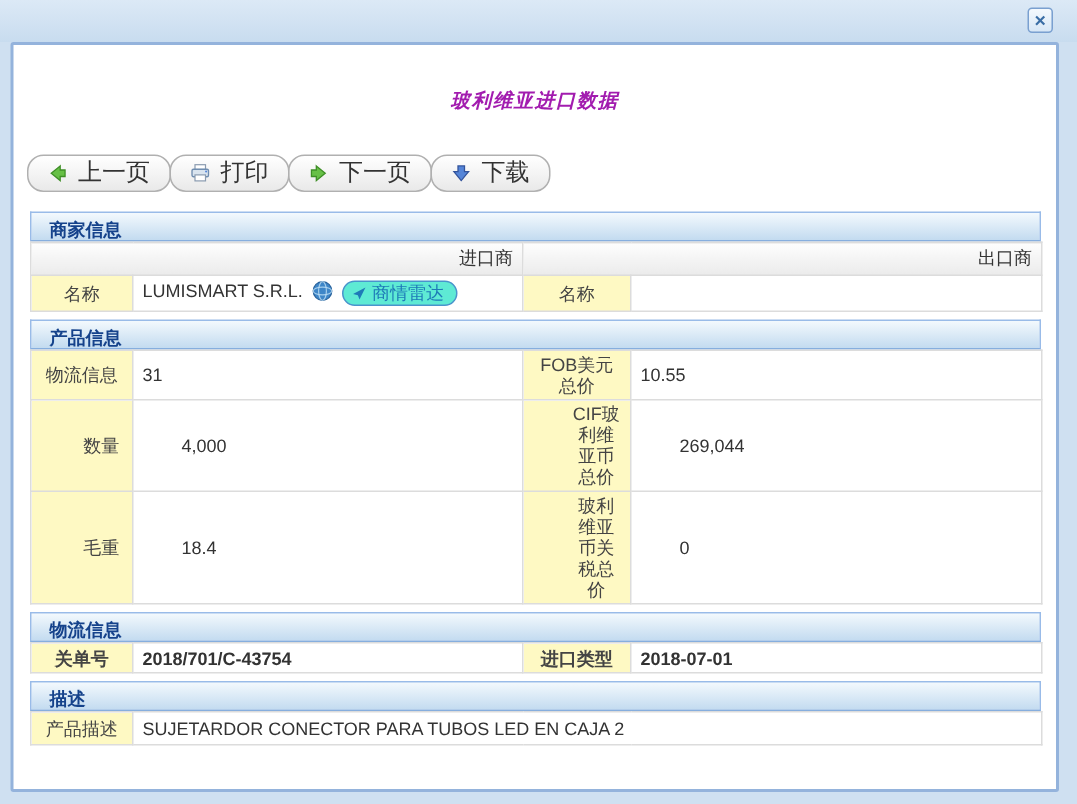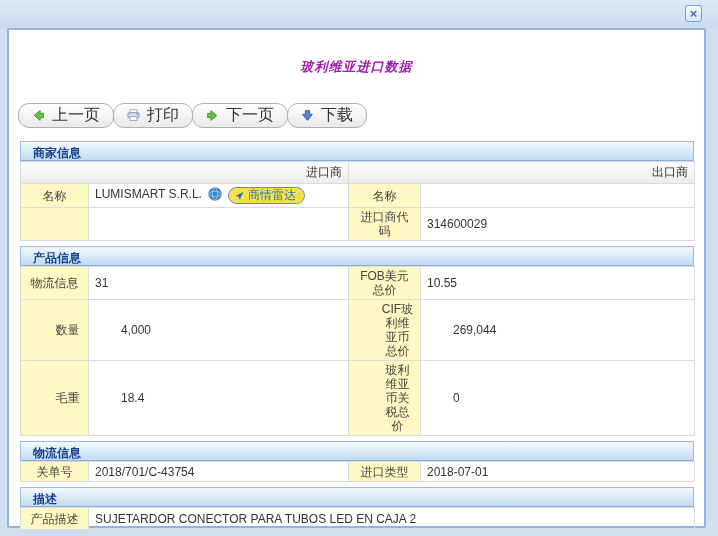--- a/index.html
+++ b/index.html
@@ -53,29 +53,29 @@
   }
   table.grid td{border:1px solid #dcdcdc;padding:2px 6px;overflow:hidden;}
   td.lbl{background:#fef9c3;text-align:center;color:#444;line-height:14px;}
   td.val{text-align:left;padding-left:8px;}
   td.grp{
     background:linear-gradient(#fdfdfd,#ebebeb);
     text-align:right;padding-left:12px;color:#333;
   }
   col.c-l1{width:68px;} col.c-v1{width:260px;} col.c-l2{width:72px;} col.c-v2{width:274px;}
   tr.h21 td{height:17px;} tr.h23 td{height:19px;} tr.h28 td{height:24px;}
-  tr.h30 td{height:26px;padding-left:32px;} tr.h20 td{height:15px;}
+  tr.h30 td{height:26px;padding-left:32px;} tr.h20 td{height:15px;font-weight:bold;}
   
   .name-line{display:flex;align-items:flex-start;gap:6px;}
   .globe{width:14px;height:14px;display:inline-flex;cursor:pointer;}
   .radar-badge{
     display:inline-flex;align-items:center;gap:3px;
     border:1px solid #4a94cc;border-radius:9px;
     padding:0 8px 0 5px;height:15px;
-    color:#1e7ab8;font-size:12px;background:#fde047;cursor:pointer;white-space:nowrap;
+    color:#1e7ab8;font-size:12px;background:#5eead4;cursor:pointer;white-space:nowrap;
   }
 </style>
 </head>
 <body>
 
 <div class="titlebar"></div>
 <div class="close-btn">×</div>
 
 <div class="panel">
 
@@ -153,26 +153,20 @@
                       <path d="M1.5 6.5 L10.5 1.8 L6.2 10.5 L5 7.4 Z" fill="#1e7ab8"></path>
                     </svg>
               </span>
               <span>商情雷达</span>
             </span>
           </span>
         </td>
         <td class="lbl">名称</td>
         <td class="val"></td>
       </tr>
-      <tr class="h21">
-        <td class="lbl"></td>
-        <td class="val"></td>
-        <td class="lbl">进口商代码</td>
-        <td class="val">314600029</td>
-      </tr>
     </tbody>
       </table>
   </div>
 
   <div class="sec-gap"></div>
 
   <div class="section">
     <div class="sec-header">产品信息</div>
     <table class="grid">
       <colgroup>

